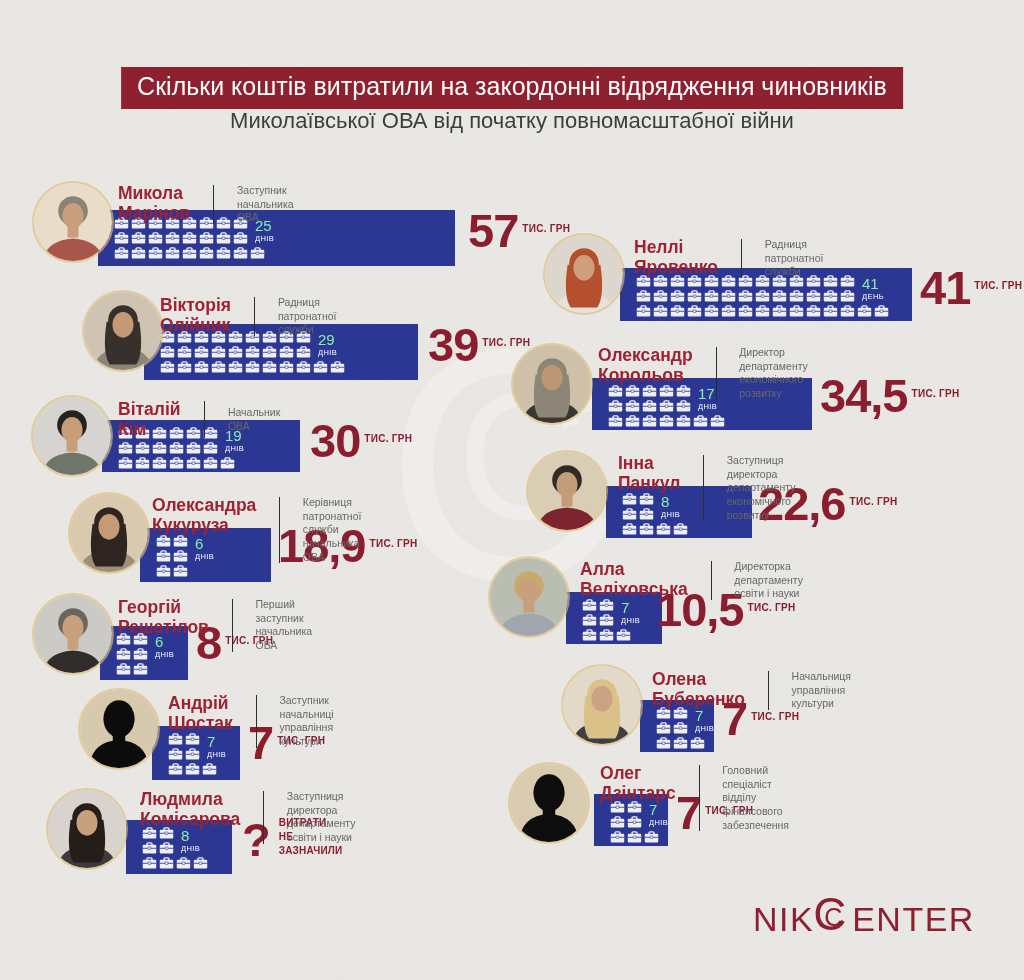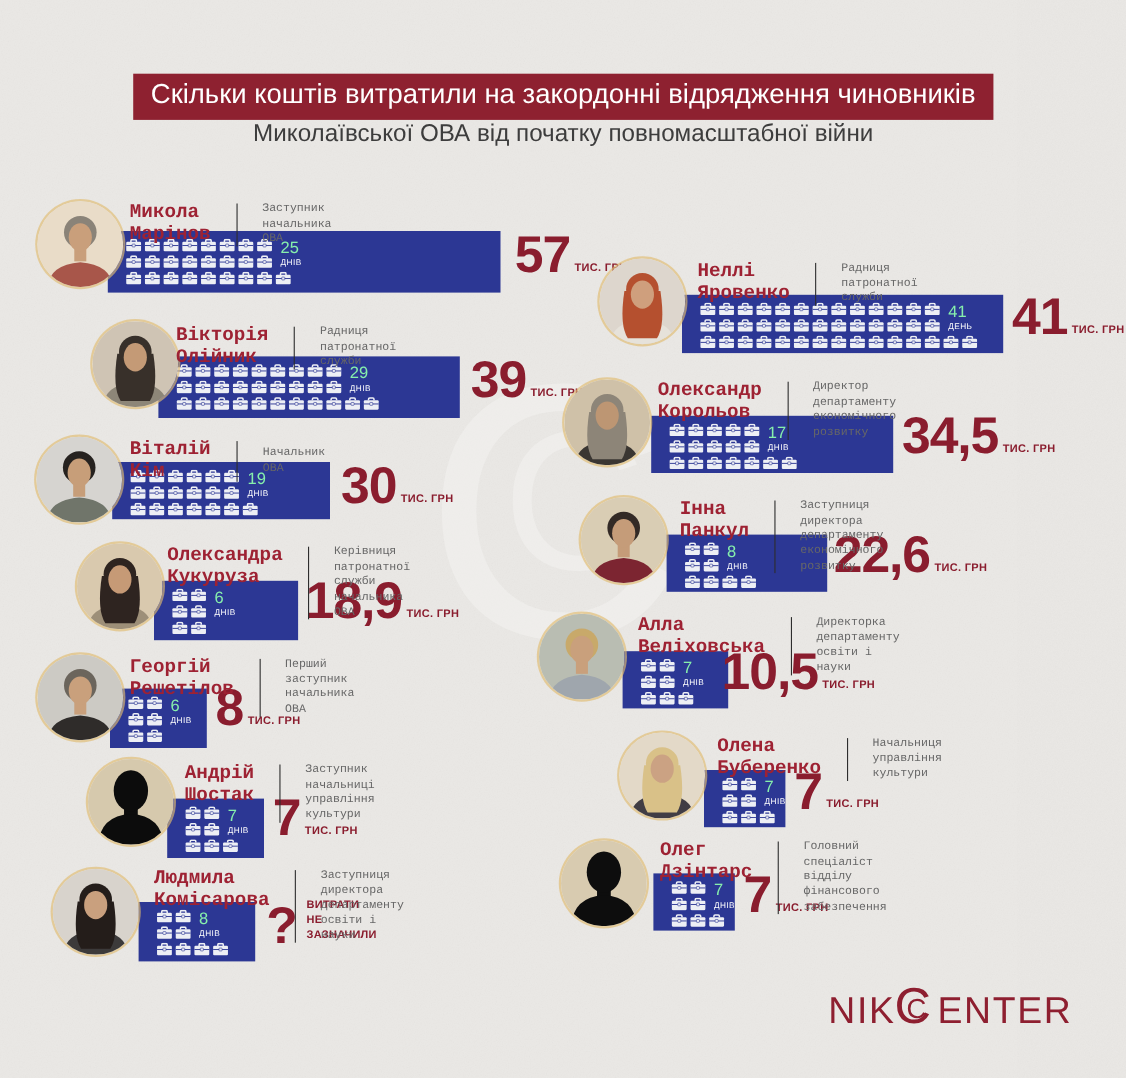--- a/index.html
+++ b/index.html
@@ -10,33 +10,33 @@
     font-size:330px;line-height:1;pointer-events:none;}
   .watermark .wc-inner{position:absolute;left:72px;top:66px;font-size:180px;}
   .banner{position:absolute;top:67px;left:50%;transform:translateX(-50%);z-index:2;
     background:#8e2130;color:#ffffff;font-size:25px;padding:5px 16px 8px;white-space:nowrap;}
   .subtitle{position:absolute;top:108px;left:0;width:100%;text-align:center;z-index:2;
     font-size:22px;color:#3d3d3d;}
   .entry{position:absolute;left:0;top:0;width:0;height:0;}
   .avatar{position:absolute;width:78px;height:78px;border-radius:50%;overflow:hidden;z-index:3;
     box-shadow:0 0 0 2px rgba(224,188,112,.65);}
   .avatar svg{display:block;width:100%;height:100%;}
-  .namebox{position:absolute;z-index:4;display:flex;gap:23px;align-items:stretch;font-family:Liberation Mono, monospace;}
+  .namebox{position:absolute;z-index:4;display:flex;gap:23px;align-items:stretch;}
   .name{color:#9e2233;font-size:17.5px;font-weight:bold;line-height:1.12;white-space:nowrap;}
   .name span{display:block;}
   .vdiv{width:2px;background:#2d2d2d;margin:1px 0;}
   .role{color:#676767;font-size:10.5px;line-height:1.3;align-self:center;}
   .bar{position:absolute;background:#2c3794;z-index:1;box-sizing:border-box;padding:7px 0 0 16px;}
   .icon-row{display:flex;gap:2px;height:14px;margin-bottom:1px;align-items:flex-start;overflow:visible;}
   .bc{flex:0 0 auto;}
   .days{margin-left:5px;display:flex;flex-direction:column;line-height:1;align-self:flex-start;
     position:relative;top:1px;}
   .d-num{font-size:15px;color:#86efac;}
   .d-unit{font-size:7.5px;color:#ffffff;letter-spacing:.4px;margin-top:2px;}
-  .amount{position:absolute;display:flex;align-items:flex-end;z-index:2;color:#8a1d2e;}
+  .amount{position:absolute;display:flex;align-items:center;z-index:2;color:#8a1d2e;}
   .amt-num{font-size:47px;font-weight:bold;line-height:.95;letter-spacing:-1px;}
   .amt-unit{font-size:10px;font-weight:bold;margin:0 0 5px 4px;letter-spacing:.3px;white-space:nowrap;}
   .note{display:flex;flex-direction:column;font-size:10px;font-weight:bold;margin:0 0 6px 9px;
     line-height:1.4;letter-spacing:.2px;}
   .logo{position:absolute;left:753px;top:897px;z-index:2;display:flex;align-items:center;
     color:#8e1f30;font-size:34px;letter-spacing:1.5px;}
   .cc{position:relative;width:38px;height:44px;display:inline-block;}
   .c-outer{position:absolute;left:-1px;top:-6px;font-size:46px;line-height:1;}
   .c-inner{position:absolute;left:10px;top:8px;font-size:25px;line-height:1;}
 </style>

